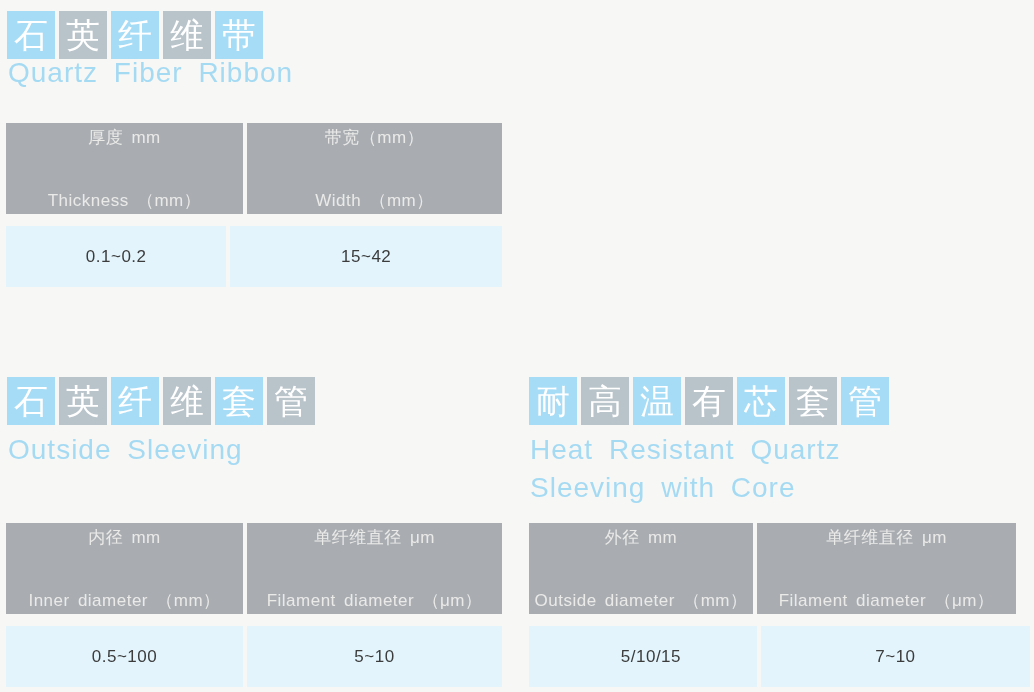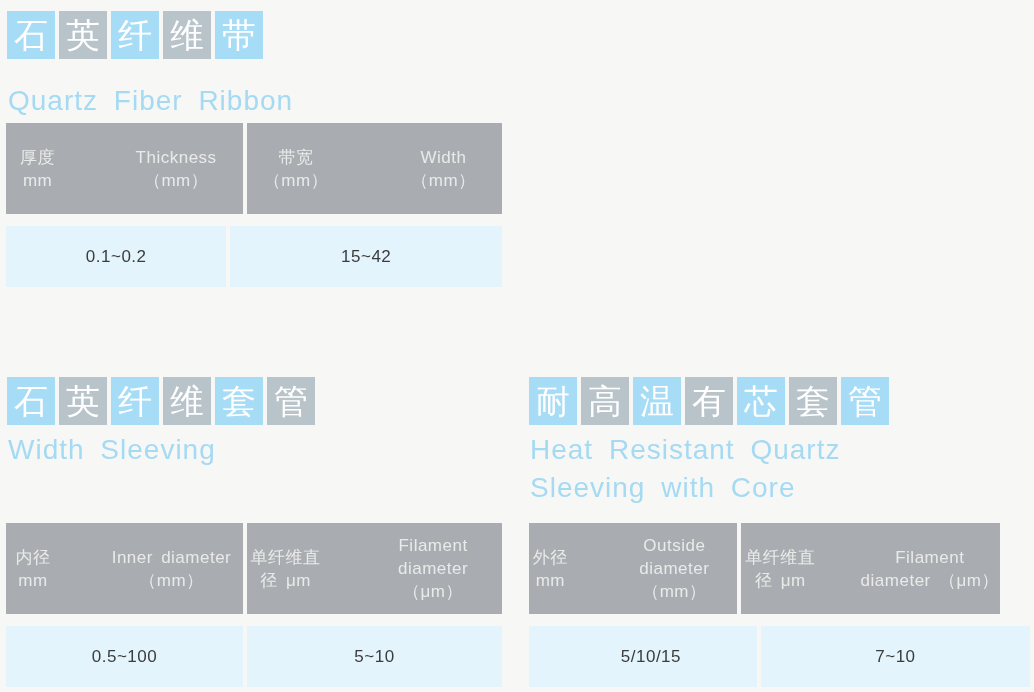--- a/index.html
+++ b/index.html
@@ -34,21 +34,21 @@
     color: var(--subtitle-text, #a5daf3);
     white-space: pre;
   }
 
   .spec-table { position: absolute; }
   .thead { display: flex; gap: 4px; }
   .th {
     height: 91px;
     background: var(--table-header-bg, #a9adb2);
     color: var(--table-header-text, #eaeae8);
-    display: flex; flex-direction: row;
+    display: flex; flex-direction: column;
     align-items: center; justify-content: center;
     font-size: 17px; line-height: 23px;
     letter-spacing: 0.5px; word-spacing: 3px;
     text-align: center;
     gap: 40px;
   }
   .trow { display: flex; gap: 4px; margin-top: 12px; }
   .td {
     height: 61px;
     background: var(--table-row-bg, #e3f4fc);
@@ -63,21 +63,21 @@
 
 <div class="page">
 
   <div class="tiles" style="left:7px; top:11px;">
     <div class="tile" data-tone="blue">石</div>
     <div class="tile" data-tone="gray">英</div>
     <div class="tile" data-tone="blue">纤</div>
     <div class="tile" data-tone="gray">维</div>
     <div class="tile" data-tone="blue">带</div>
   </div>
-  <div class="subtitle" style="left:8px; top:54px;margin-top:28px;">Quartz Fiber Ribbon</div>
+  <div class="subtitle" style="left:8px; top:54px;">Quartz Fiber Ribbon</div>
 
   <div class="spec-table" style="left:6px; top:123px; width:496px;">
     <div class="thead">
       <div class="th" style="width:237px;">
         <div>厚度 mm</div>
         <div>Thickness （mm）</div>
       </div>
       <div class="th" style="width:255px;">
         <div>带宽（mm）</div>
         <div>Width （mm）</div>
@@ -90,21 +90,21 @@
   </div>
 
   <div class="tiles" style="left:7px; top:377px;">
     <div class="tile" data-tone="blue">石</div>
     <div class="tile" data-tone="gray">英</div>
     <div class="tile" data-tone="blue">纤</div>
     <div class="tile" data-tone="gray">维</div>
     <div class="tile" data-tone="blue">套</div>
     <div class="tile" data-tone="gray">管</div>
   </div>
-  <div class="subtitle" style="left:8px; top:431px;">Width Sleeving</div>
+  <div class="subtitle" style="left:8px; top:431px;">Outside Sleeving</div>
 
   <div class="spec-table" style="left:6px; top:523px; width:496px;border-radius:16px;">
     <div class="thead">
       <div class="th" style="width:237px;">
         <div>内径 mm</div>
         <div>Inner diameter （mm）</div>
       </div>
       <div class="th" style="width:255px;">
         <div>单纤维直径 μm</div>
         <div>Filament diameter （μm）</div>
@@ -123,21 +123,21 @@
     <div class="tile" data-tone="gray">有</div>
     <div class="tile" data-tone="blue">芯</div>
     <div class="tile" data-tone="gray">套</div>
     <div class="tile" data-tone="blue">管</div>
   </div>
   <div class="subtitle" style="left:530px; top:431px;">Heat Resistant Quartz</div>
   <div class="subtitle" style="left:530px; top:469px;">Sleeving with Core</div>
 
   <div class="spec-table" style="left:529px; top:523px; width:501px;">
     <div class="thead">
-      <div class="th" style="width:208px;">
+      <div class="th" style="width:224px;">
         <div>外径 mm</div>
         <div>Outside diameter （mm）</div>
       </div>
       <div class="th" style="width:259px;">
         <div>单纤维直径 μm</div>
         <div>Filament diameter （μm）</div>
       </div>
     </div>
     <div class="trow">
       <div class="td" style="width:249px;padding-left:16px;">5/10/15</div>

